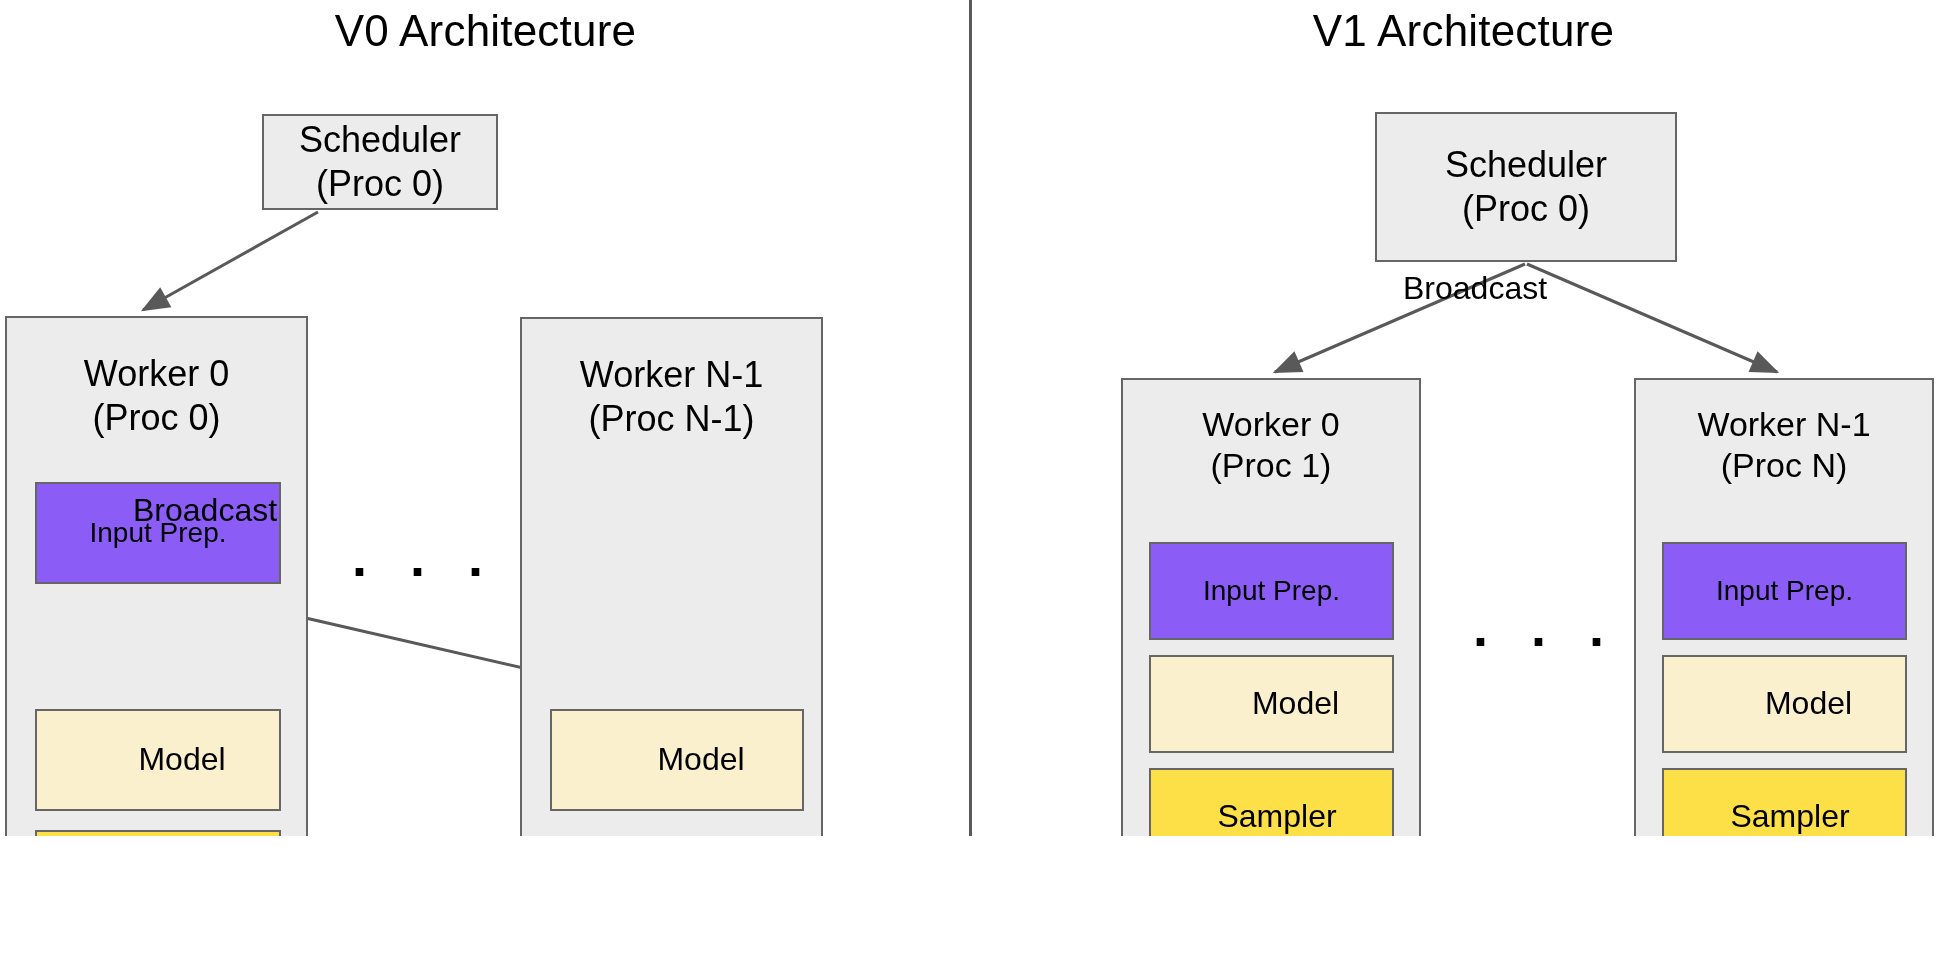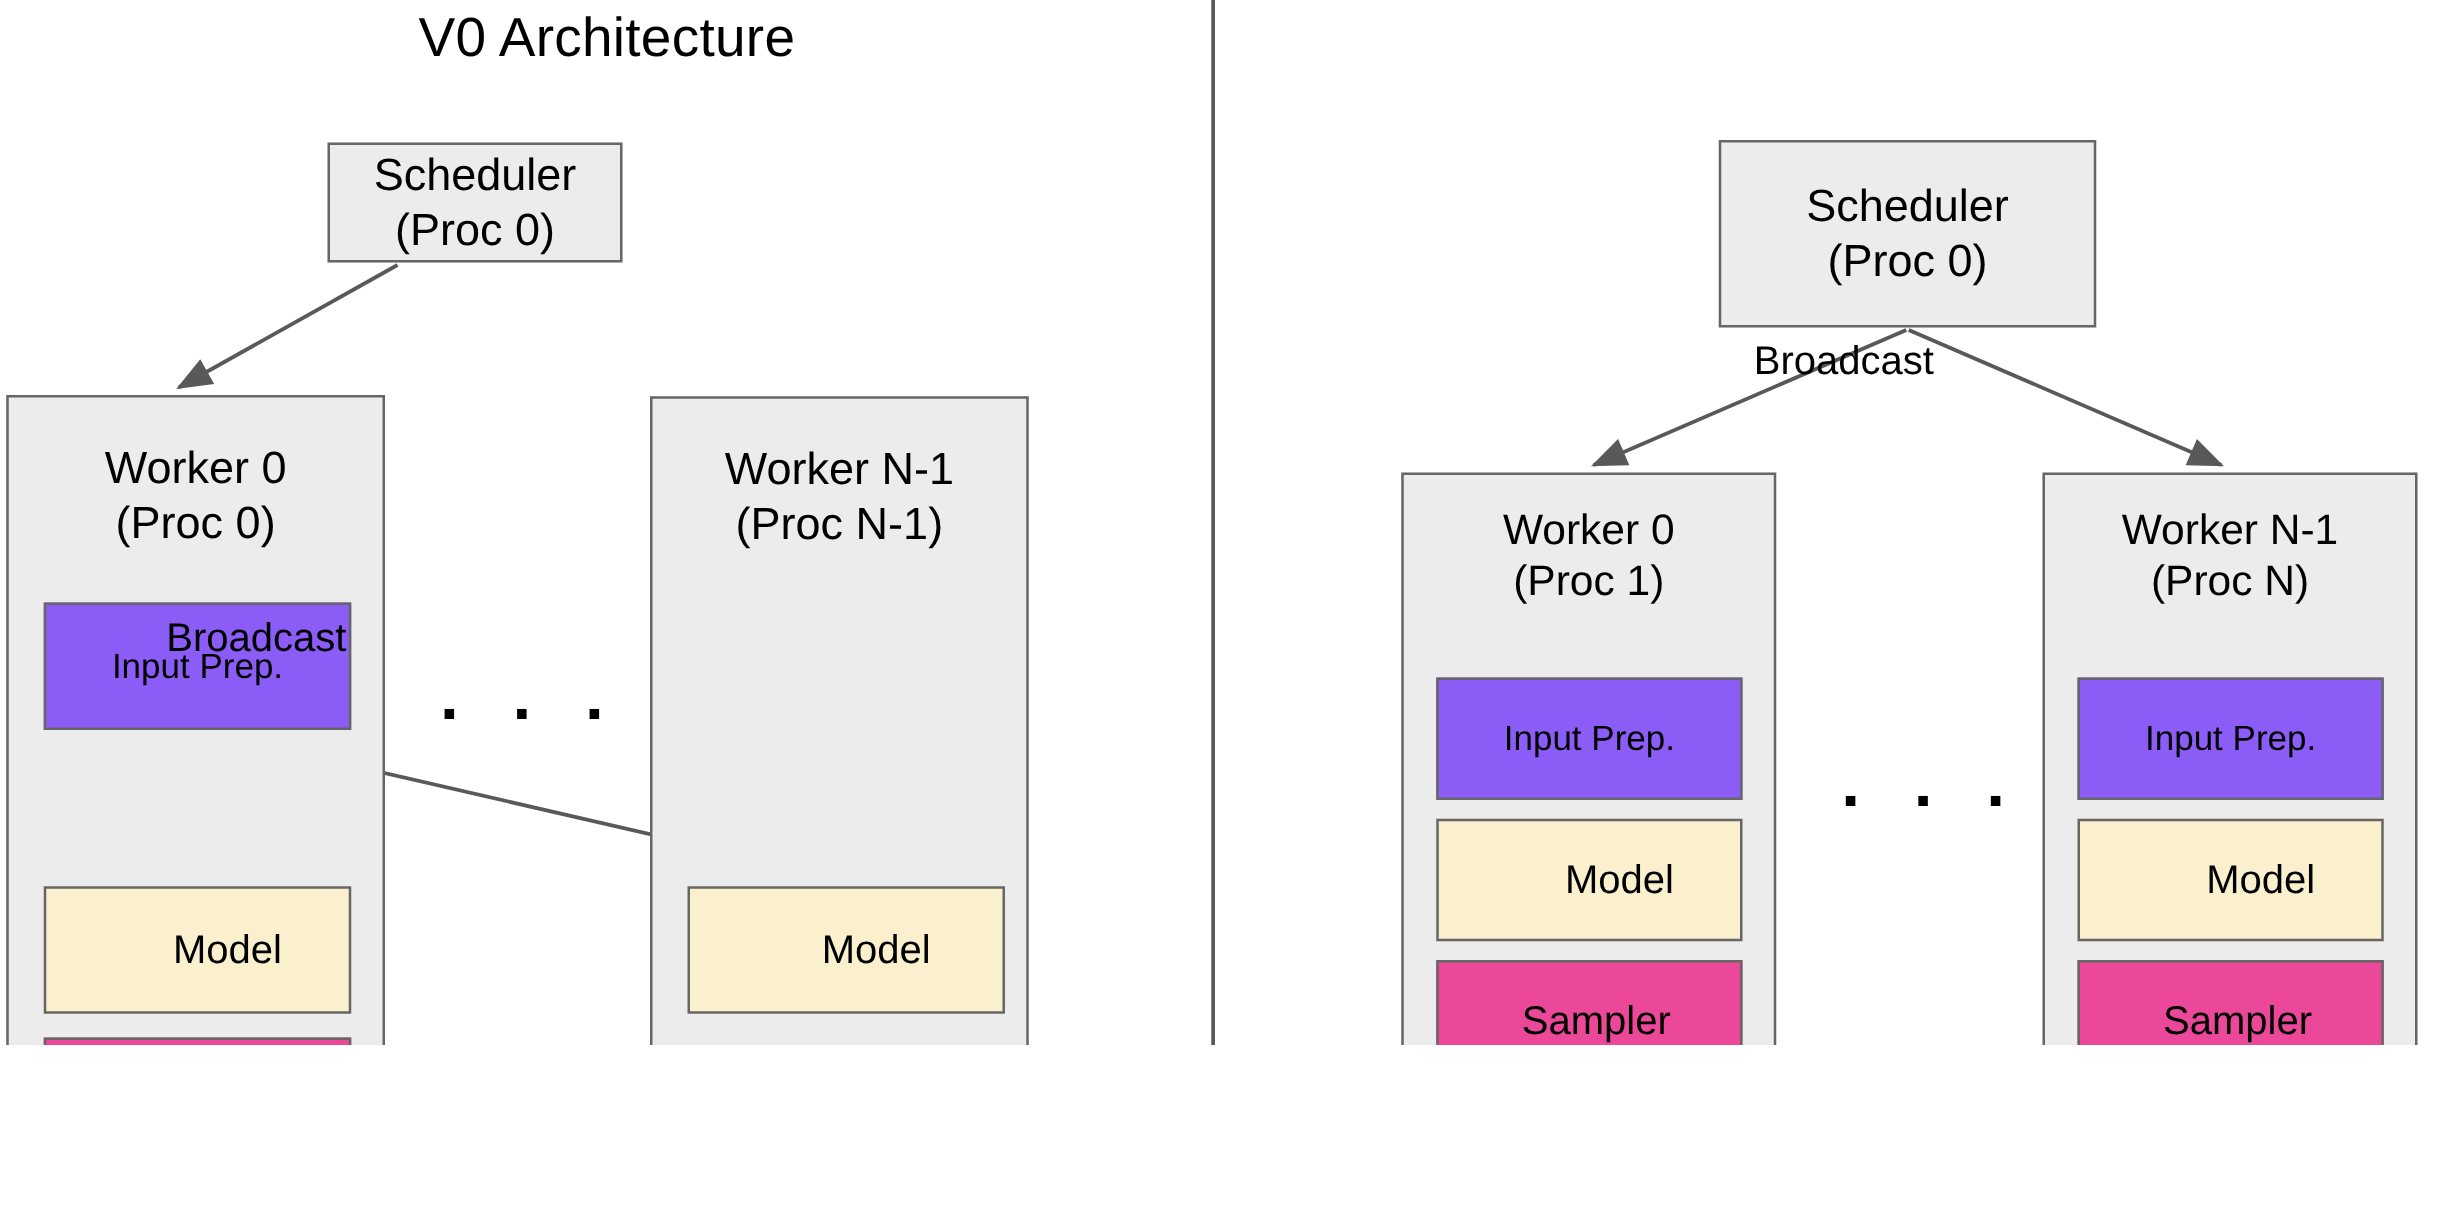--- a/index.html
+++ b/index.html
@@ -57,21 +57,21 @@
   }
   .box-label {
     display: block;
     white-space: pre-line;
     line-height: 1.22;
   }
 
   .b-gray   { background: #ececec; }
   .b-purple { background: #8b5cf6; justify-content: center; }
   .b-yellow { background: #fbf0cd; padding-left: 48px; }
-  .b-green  { background: #ec4899; padding-left: 11px; }
+  .b-green  { background: #fde047; padding-left: 11px; }
 
   
   #v0-scheduler { left: 262px; top: 114px; width: 236px; height: 96px; font-size: 36px; }
   #v0-worker0   { left: 5px;  top: 316px; width: 303px; height: 640px; align-items: flex-start; justify-content: center; }
   #v0-workerN   { left: 520px; top: 317px; width: 303px; height: 639px; align-items: flex-start; justify-content: center; }
   .v0-worker-title {
     margin-top: 34px;
     font-size: 36px;
   }
   #v0-input-prep { left: 28px; top: 164px; width: 246px; height: 102px; font-size: 28px; }
@@ -185,20 +185,21 @@
     </div>
 
     <div id="v0-broadcast-label">Broadcast</div>
 
     <div class="ellipsis" id="v0-ellipsis">. . .</div>
 
   </div>
 
   <div class="panel" id="panel-v1">
 
+    <div class="panel-title">V1 Architecture</div>
 
     <svg class="overlay">
       <defs>
         <marker id="ah-v1" markerWidth="11" markerHeight="11" refX="9.2" refY="4.2" orient="auto" markerUnits="strokeWidth">
           <path d="M0.5,0.4 L10,4.2 L0.5,8 z" fill="#595959"></path>
         </marker>
       </defs>
 
       <line x1="552" y1="264" x2="302" y2="372" stroke="#595959" stroke-width="3" marker-end="url(#ah-v1)"></line>
 

